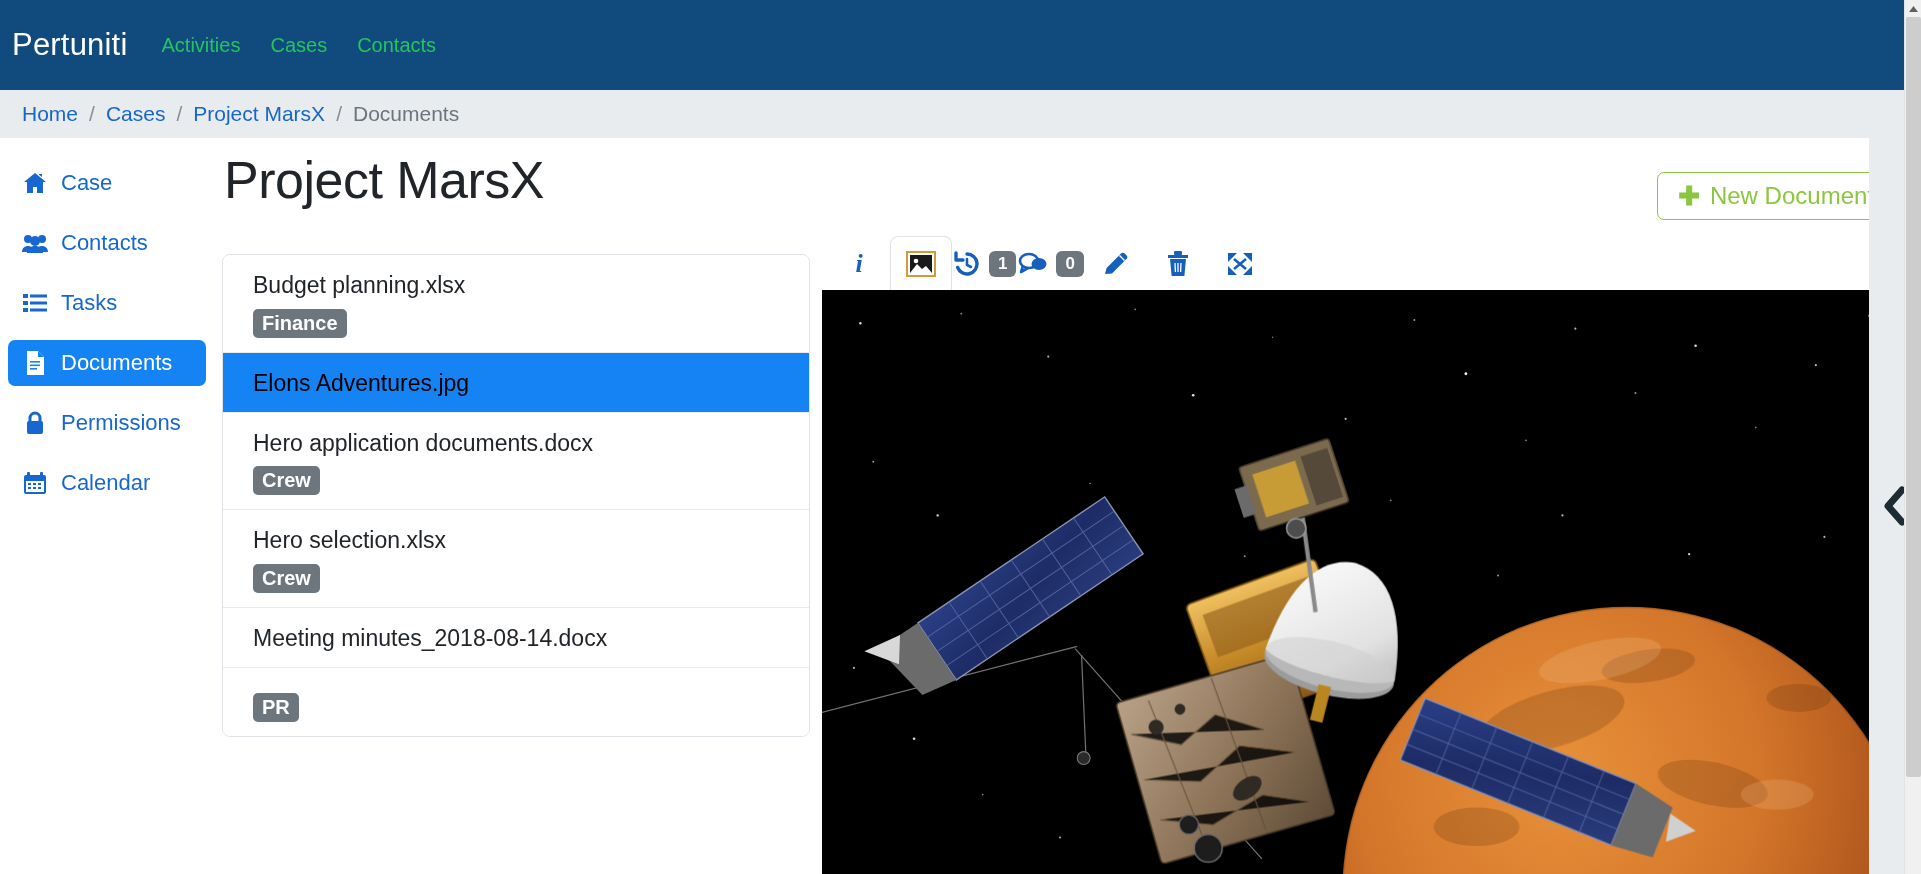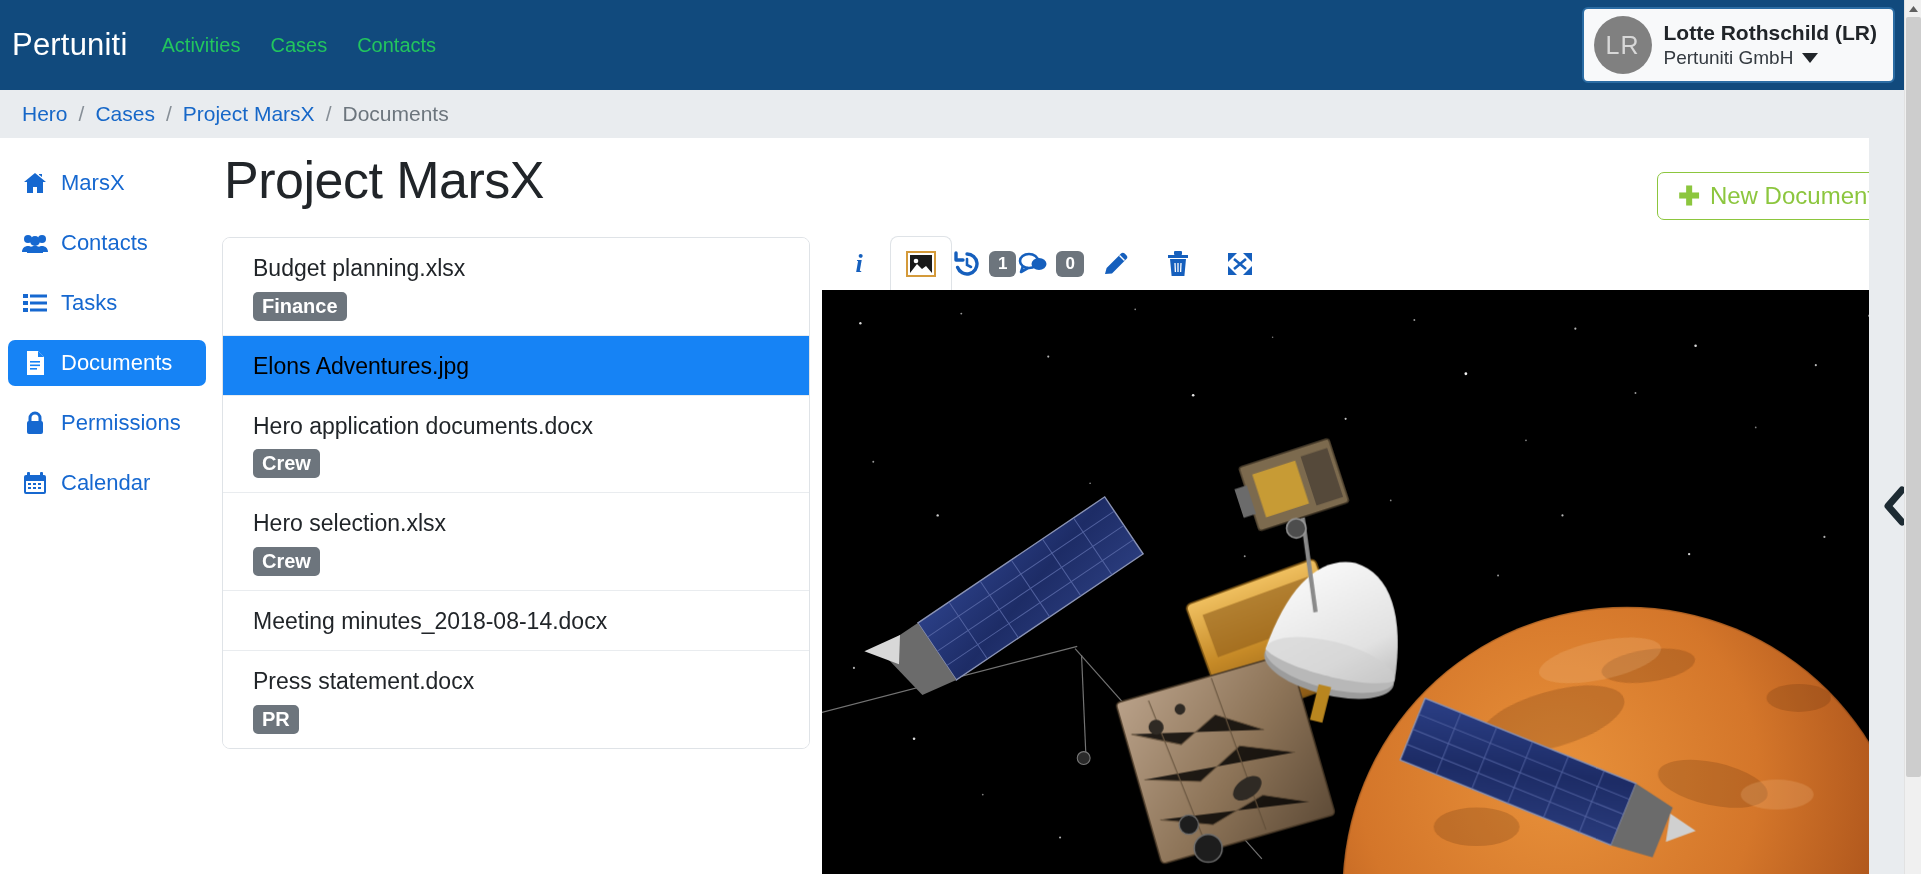--- a/index.html
+++ b/index.html
@@ -154,21 +154,21 @@
 
   
   .doc-list {
     width: 588px;
     flex: 0 0 588px;
     border: 1px solid #dfe3e7;
     border-radius: 8px;
     overflow: hidden;
     align-self: flex-start;
     background: #fff;
-    margin-top: 1px;
+    margin-top: 18px;
   }
   .doc-item {
     padding: 16px 22px 14px 30px;
     border-bottom: 1px solid #e9ecef;
     background: #fff;
   }
   .doc-item:last-child { border-bottom: none; }
   .doc-item.selected { background: #1683f5; }
   .doc-name {
     font-size: 23px;
@@ -271,54 +271,44 @@
 <body>
 
 <div class="navbar">
   <div class="brand">Pertuniti</div>
   <div class="nav-links">
     <a class="nav-link">Activities</a>
     <a class="nav-link">Cases</a>
     <a class="nav-link">Contacts</a>
   </div>
 
-  <div class="user-card">
-    <div class="avatar">LR</div>
-    <div class="user-text">
-      <div class="user-name">Lotte Rothschild (LR)</div>
-      <div class="user-org-row">
-        <div class="user-org">Pertuniti GmbH</div>
-        <span class="caret-down"></span>
-      </div>
-    </div>
-  </div>
 </div>
 
 <div class="breadcrumb-bar">
-  <a class="crumb">Hero</a>
+  <a class="crumb">Home</a>
   <span class="crumb-sep">/</span>
   <a class="crumb">Cases</a>
   <span class="crumb-sep">/</span>
   <a class="crumb">Project MarsX</a>
   <span class="crumb-sep">/</span>
   <span class="crumb current">Documents</span>
 </div>
 
 <div class="page">
 
   <div class="sidebar">
 
     <div class="side-item">
       <span class="side-icon">
         <svg width="24" height="22" viewBox="0 0 24 22">
             <path fill="#1668d0" d="M12 1 1 10h3v11h6v-6h4v6h6V10h3L12 1z"></path>
             <path fill="#1668d0" d="M16 2h3v3l-3-2.2z"></path>
           </svg>
       </span>
-      <span>MarsX</span>
+      <span>Case</span>
     </div>
 
     <div class="side-item">
       <span class="side-icon">
         <svg width="26" height="20" viewBox="0 0 26 20">
           <circle cx="6" cy="6" r="4" fill="#1668d0"></circle>
             <circle cx="20" cy="6" r="4" fill="#1668d0"></circle>
           <circle cx="13" cy="8" r="5" fill="#1668d0"></circle>
           <path fill="#1668d0" d="M0 19c0-4 3-6 6-6s6 2 6 6H0zM14 19c0-4 3-6 6-6s6 2 6 6H14z"></path>
           <path fill="#1668d0" d="M5 20c0-5 3.5-7 8-7s8 2 8 7H5z"></path>
@@ -416,21 +406,20 @@
         <div class="doc-item">
           <div class="doc-name">Hero selection.xlsx</div>
           <span class="badge">Crew</span>
         </div>
 
         <div class="doc-item">
           <div class="doc-name">Meeting minutes_2018-08-14.docx</div>
         </div>
 
         <div class="doc-item">
-          <div class="doc-name">Press statement.docx</div>
           <span class="badge">PR</span>
         </div>
       </div>
 
       <div class="preview">
 
         <div class="toolbar">
 
           <div class="tool-btn">
             <span class="info-glyph">i</span>

